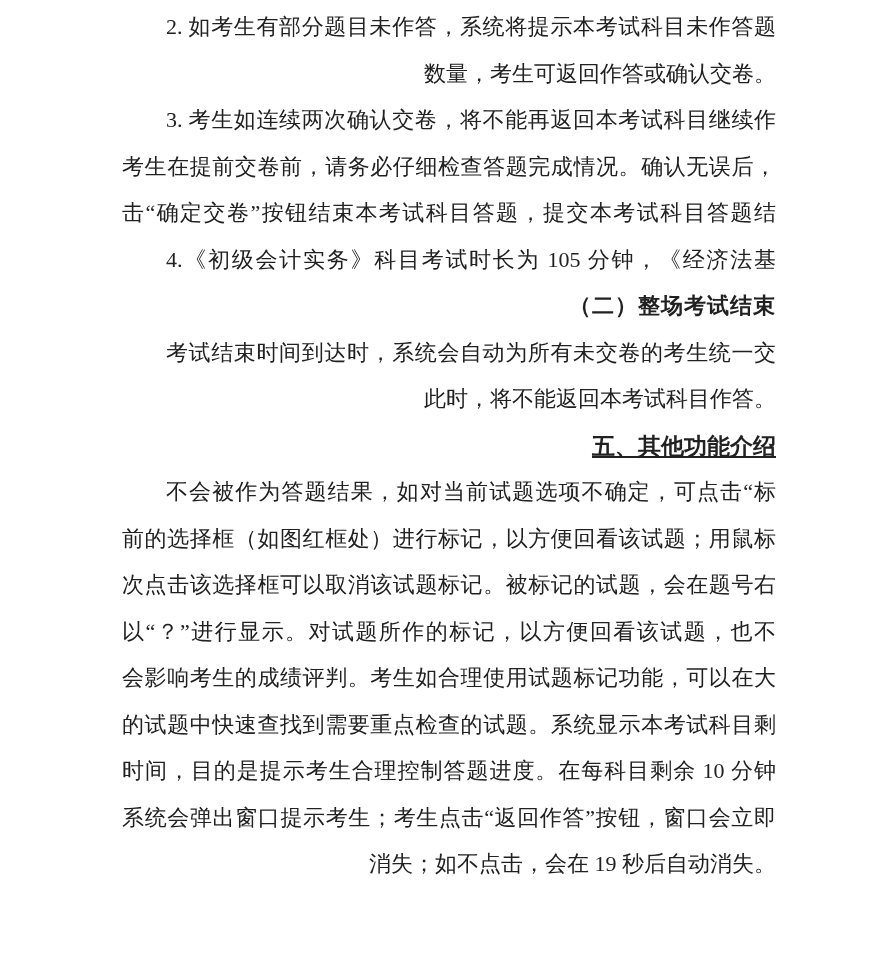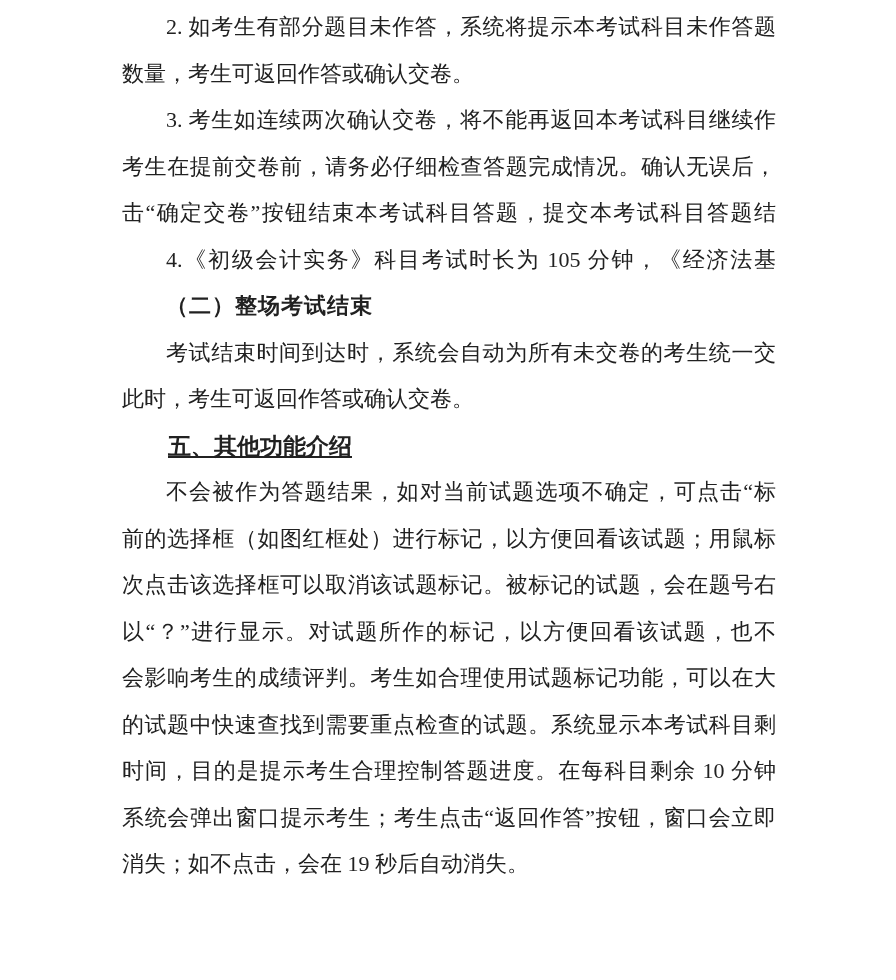--- a/index.html
+++ b/index.html
@@ -29,21 +29,21 @@
   .just {
     text-align: justify;
     text-align-last: justify;
   }
   
   .ind {
     text-indent: 2em;
   }
   
   .left {
-    text-align: left;
+    text-align: right;
   }
   
   .h-kai {
     font-weight: 700;
     letter-spacing: 1px;
     font-family: Liberation Serif, serif;
   }
   
   .h-hei {
     font-family: "Liberation Sans", "DejaVu Sans", sans-serif;
@@ -57,21 +57,21 @@
 
 <div class="page">
   <div class="ln just ind">2. 如考生有部分题目未作答，系统将提示本考试科目未作答题目</div>
   <div class="ln left">数量，考生可返回作答或确认交卷。</div>
   <div class="ln just ind">3. 考生如连续两次确认交卷，将不能再返回本考试科目继续作答。</div>
   <div class="ln just">考生在提前交卷前，请务必仔细检查答题完成情况。确认无误后，点</div>
   <div class="ln just">击“确定交卷”按钮结束本考试科目答题，提交本考试科目答题结果。</div>
   <div class="ln just ind">4.《初级会计实务》科目考试时长为 105 分钟，《经济法基础》</div>
   <div class="ln left ind h-kai">（二）整场考试结束</div>
   <div class="ln just ind">考试结束时间到达时，系统会自动为所有未交卷的考生统一交卷。</div>
-  <div class="ln left">此时，考生可返回作答或确认交卷。</div>
+  <div class="ln left">此时，将不能返回本考试科目作答。</div>
   <div class="ln left ind h-hei">五、其他功能介绍</div>
   <div class="ln just ind">不会被作为答题结果，如对当前试题选项不确定，可点击“标记”</div>
   <div class="ln just">前的选择框（如图红框处）进行标记，以方便回看该试题；用鼠标再</div>
   <div class="ln just">次点击该选择框可以取消该试题标记。被标记的试题，会在题号右方</div>
   <div class="ln just">以“？”进行显示。对试题所作的标记，以方便回看该试题，也不</div>
   <div class="ln just">会影响考生的成绩评判。考生如合理使用试题标记功能，可以在大量</div>
   <div class="ln just">的试题中快速查找到需要重点检查的试题。系统显示本考试科目剩余</div>
   <div class="ln just">时间，目的是提示考生合理控制答题进度。在每科目剩余 10 分钟时，</div>
   <div class="ln just">系统会弹出窗口提示考生；考生点击“返回作答”按钮，窗口会立即</div>
   <div class="ln left">消失；如不点击，会在 19 秒后自动消失。</div>

